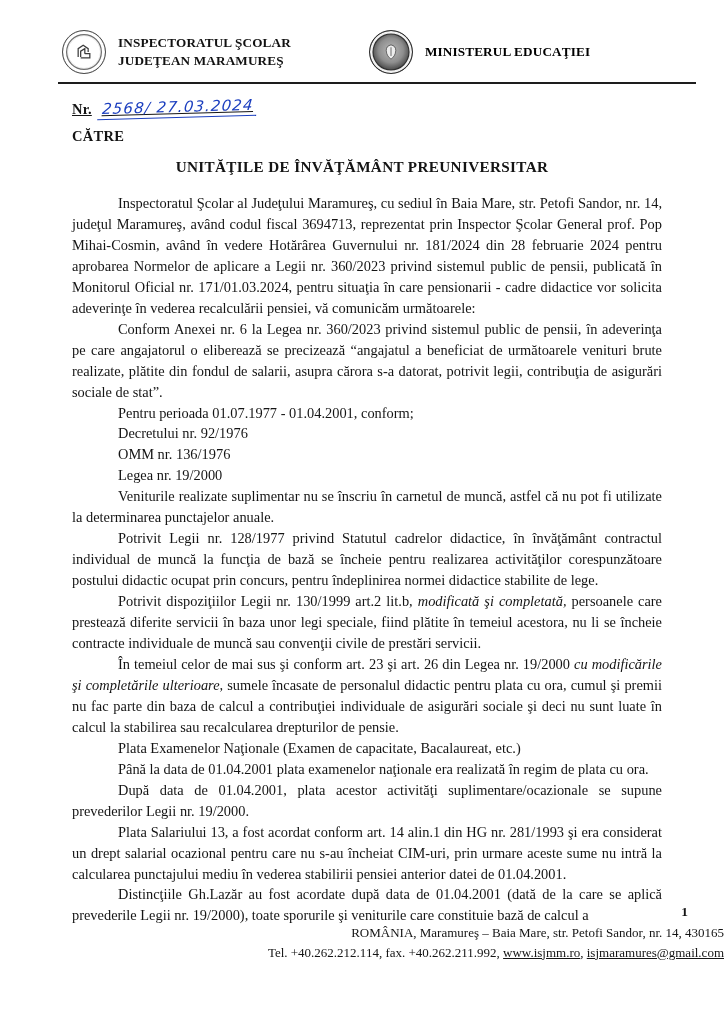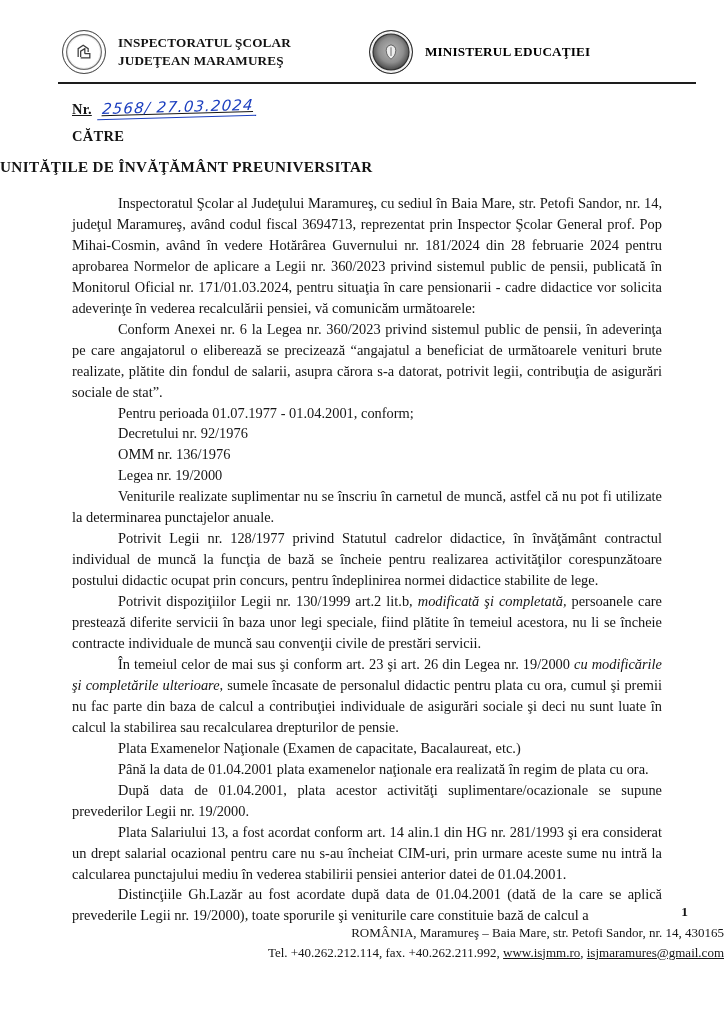--- a/index.html
+++ b/index.html
@@ -127,20 +127,21 @@
     top: 128px;
     font-weight: bold;
     font-size: 14.5px;
     letter-spacing: 0.3px;
   }
 
   .doc-title {
     position: absolute;
     left: 0; right: 0;
     top: 158px;
+    text-align: center;
     font-weight: bold;
     font-size: 15.2px;
     letter-spacing: 0.35px;
   }
 
   
   .body {
     position: absolute;
     left: 72px;
     right: 62px;

